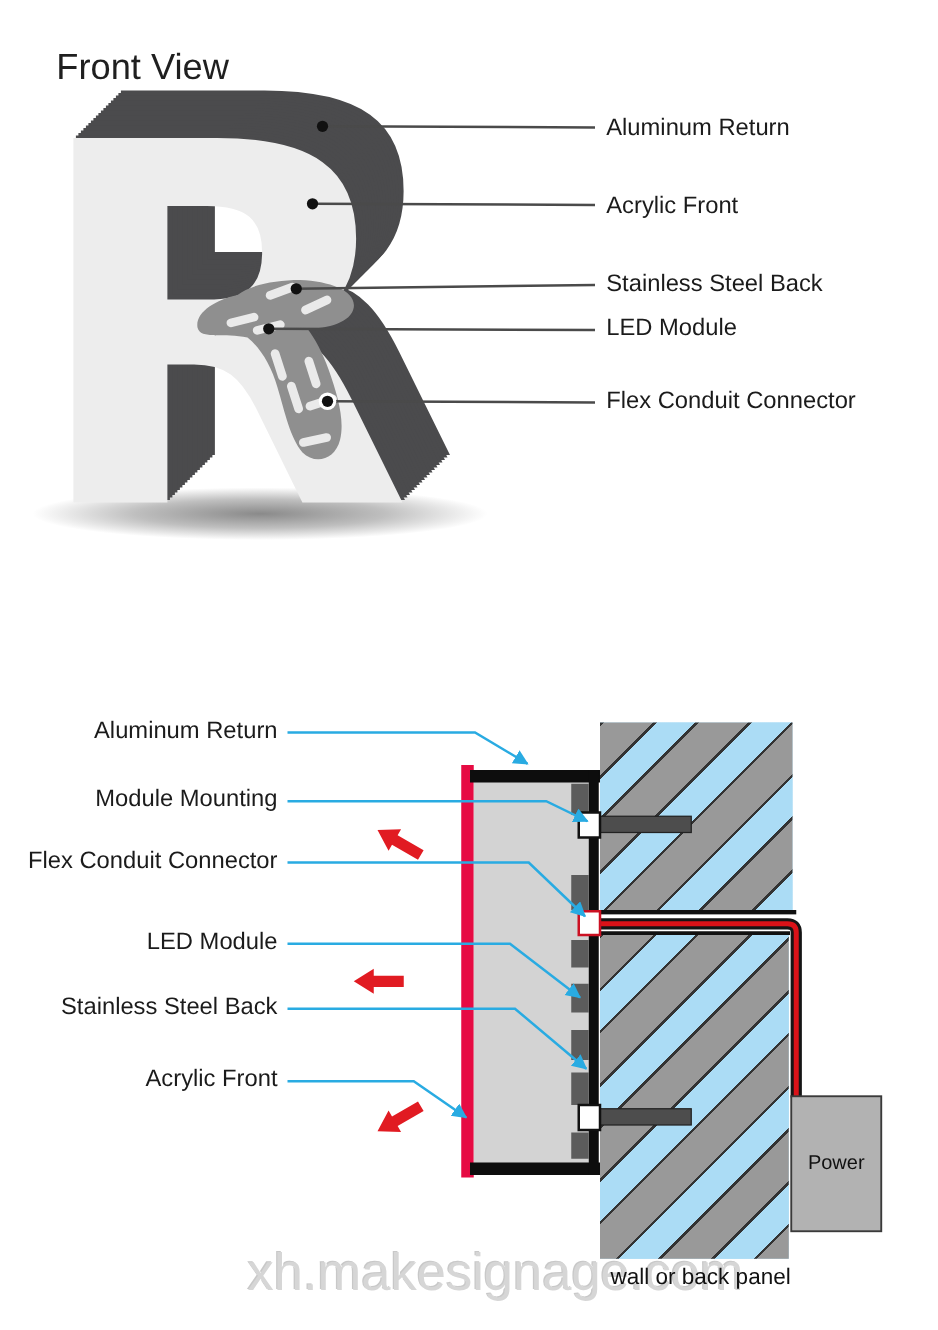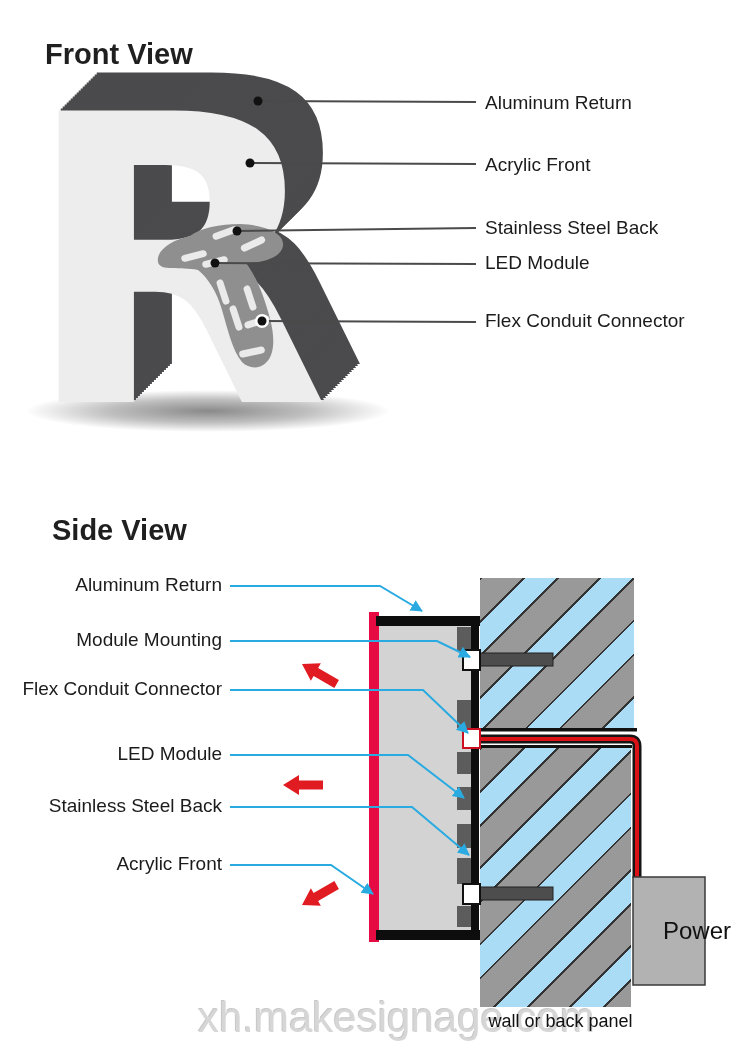--- a/index.html
+++ b/index.html
@@ -1,46 +1,45 @@
 <!DOCTYPE html>
 <html><head>
 <meta charset="utf-8">
 <style>
   html,body{margin:0;padding:0;background:#ffffff;}
   .page{position:relative;width:750px;height:1064px;background:#ffffff;overflow:hidden;
         font-family:"Liberation Sans",sans-serif;}
-  .title{position:absolute;font-size:29px;font-weight:700;color:#1f1f1f;z-index:4;white-space:nowrap;}
+  .title{position:absolute;font-size:29px;font-weight:400;color:#1f1f1f;z-index:4;white-space:nowrap;}
   .front-title{left:45px;top:38px;}
   .side-title{left:52px;top:514px;}
   .flabel{position:absolute;left:485px;font-size:19px;color:#1b1b1b;white-space:nowrap;z-index:4;line-height:22px;}
   .slabel{position:absolute;right:528px;font-size:19px;color:#1b1b1b;white-space:nowrap;z-index:4;line-height:22px;text-align:right;}
   .wall{position:absolute;left:480px;z-index:1;background-color:#abdcf5;
         background-image:repeating-linear-gradient(135deg,
           #333333 0px, #333333 2px,
           #999999 2px, #999999 30px,
           #333333 30px, #333333 32px,
           #abdcf5 32px, #abdcf5 54px);}
   .wall-upper{top:578px;width:154px;height:151px;}
   .wall-lower{top:748px;width:151px;height:259px;}
   svg.art{position:absolute;left:0;top:0;z-index:2;pointer-events:none;}
   .power-label{position:absolute;left:633px;top:877px;width:72px;height:108px;display:flex;
-        align-items:center;justify-content:center;font-size:24px;color:#111;z-index:4;padding-left:28px;}
+        align-items:center;justify-content:center;font-size:16px;color:#111;z-index:4;}
   .wall-caption{position:absolute;left:468px;top:1011px;width:185px;text-align:center;
         font-size:18px;color:#111;z-index:5;white-space:nowrap;}
   .watermark{position:absolute;left:198px;top:994px;font-size:42px;color:#d2d2d2;opacity:.9;
         z-index:3;white-space:nowrap;letter-spacing:0px;
         text-shadow:1px 1px 0 #ffffff,-1px -1px 0 #c3c3c3;}
 </style>
 </head>
 <body>
 
 <div class="page">
 
   <div class="title front-title">Front View</div>
-  <div class="title side-title">Side View</div>
 
   <div class="wall wall-upper"></div>
   <div class="wall wall-lower"></div>
 
   <svg class="art" width="750" height="1064" viewBox="0 0 750 1064">
     <defs>
       <radialGradient id="shadowG" cx="50%" cy="50%" r="50%">
         <stop offset="0%" stop-color="#2a2a2a" stop-opacity="0.55"></stop>
         <stop offset="55%" stop-color="#2a2a2a" stop-opacity="0.30"></stop>
         <stop offset="100%" stop-color="#2a2a2a" stop-opacity="0"></stop>

